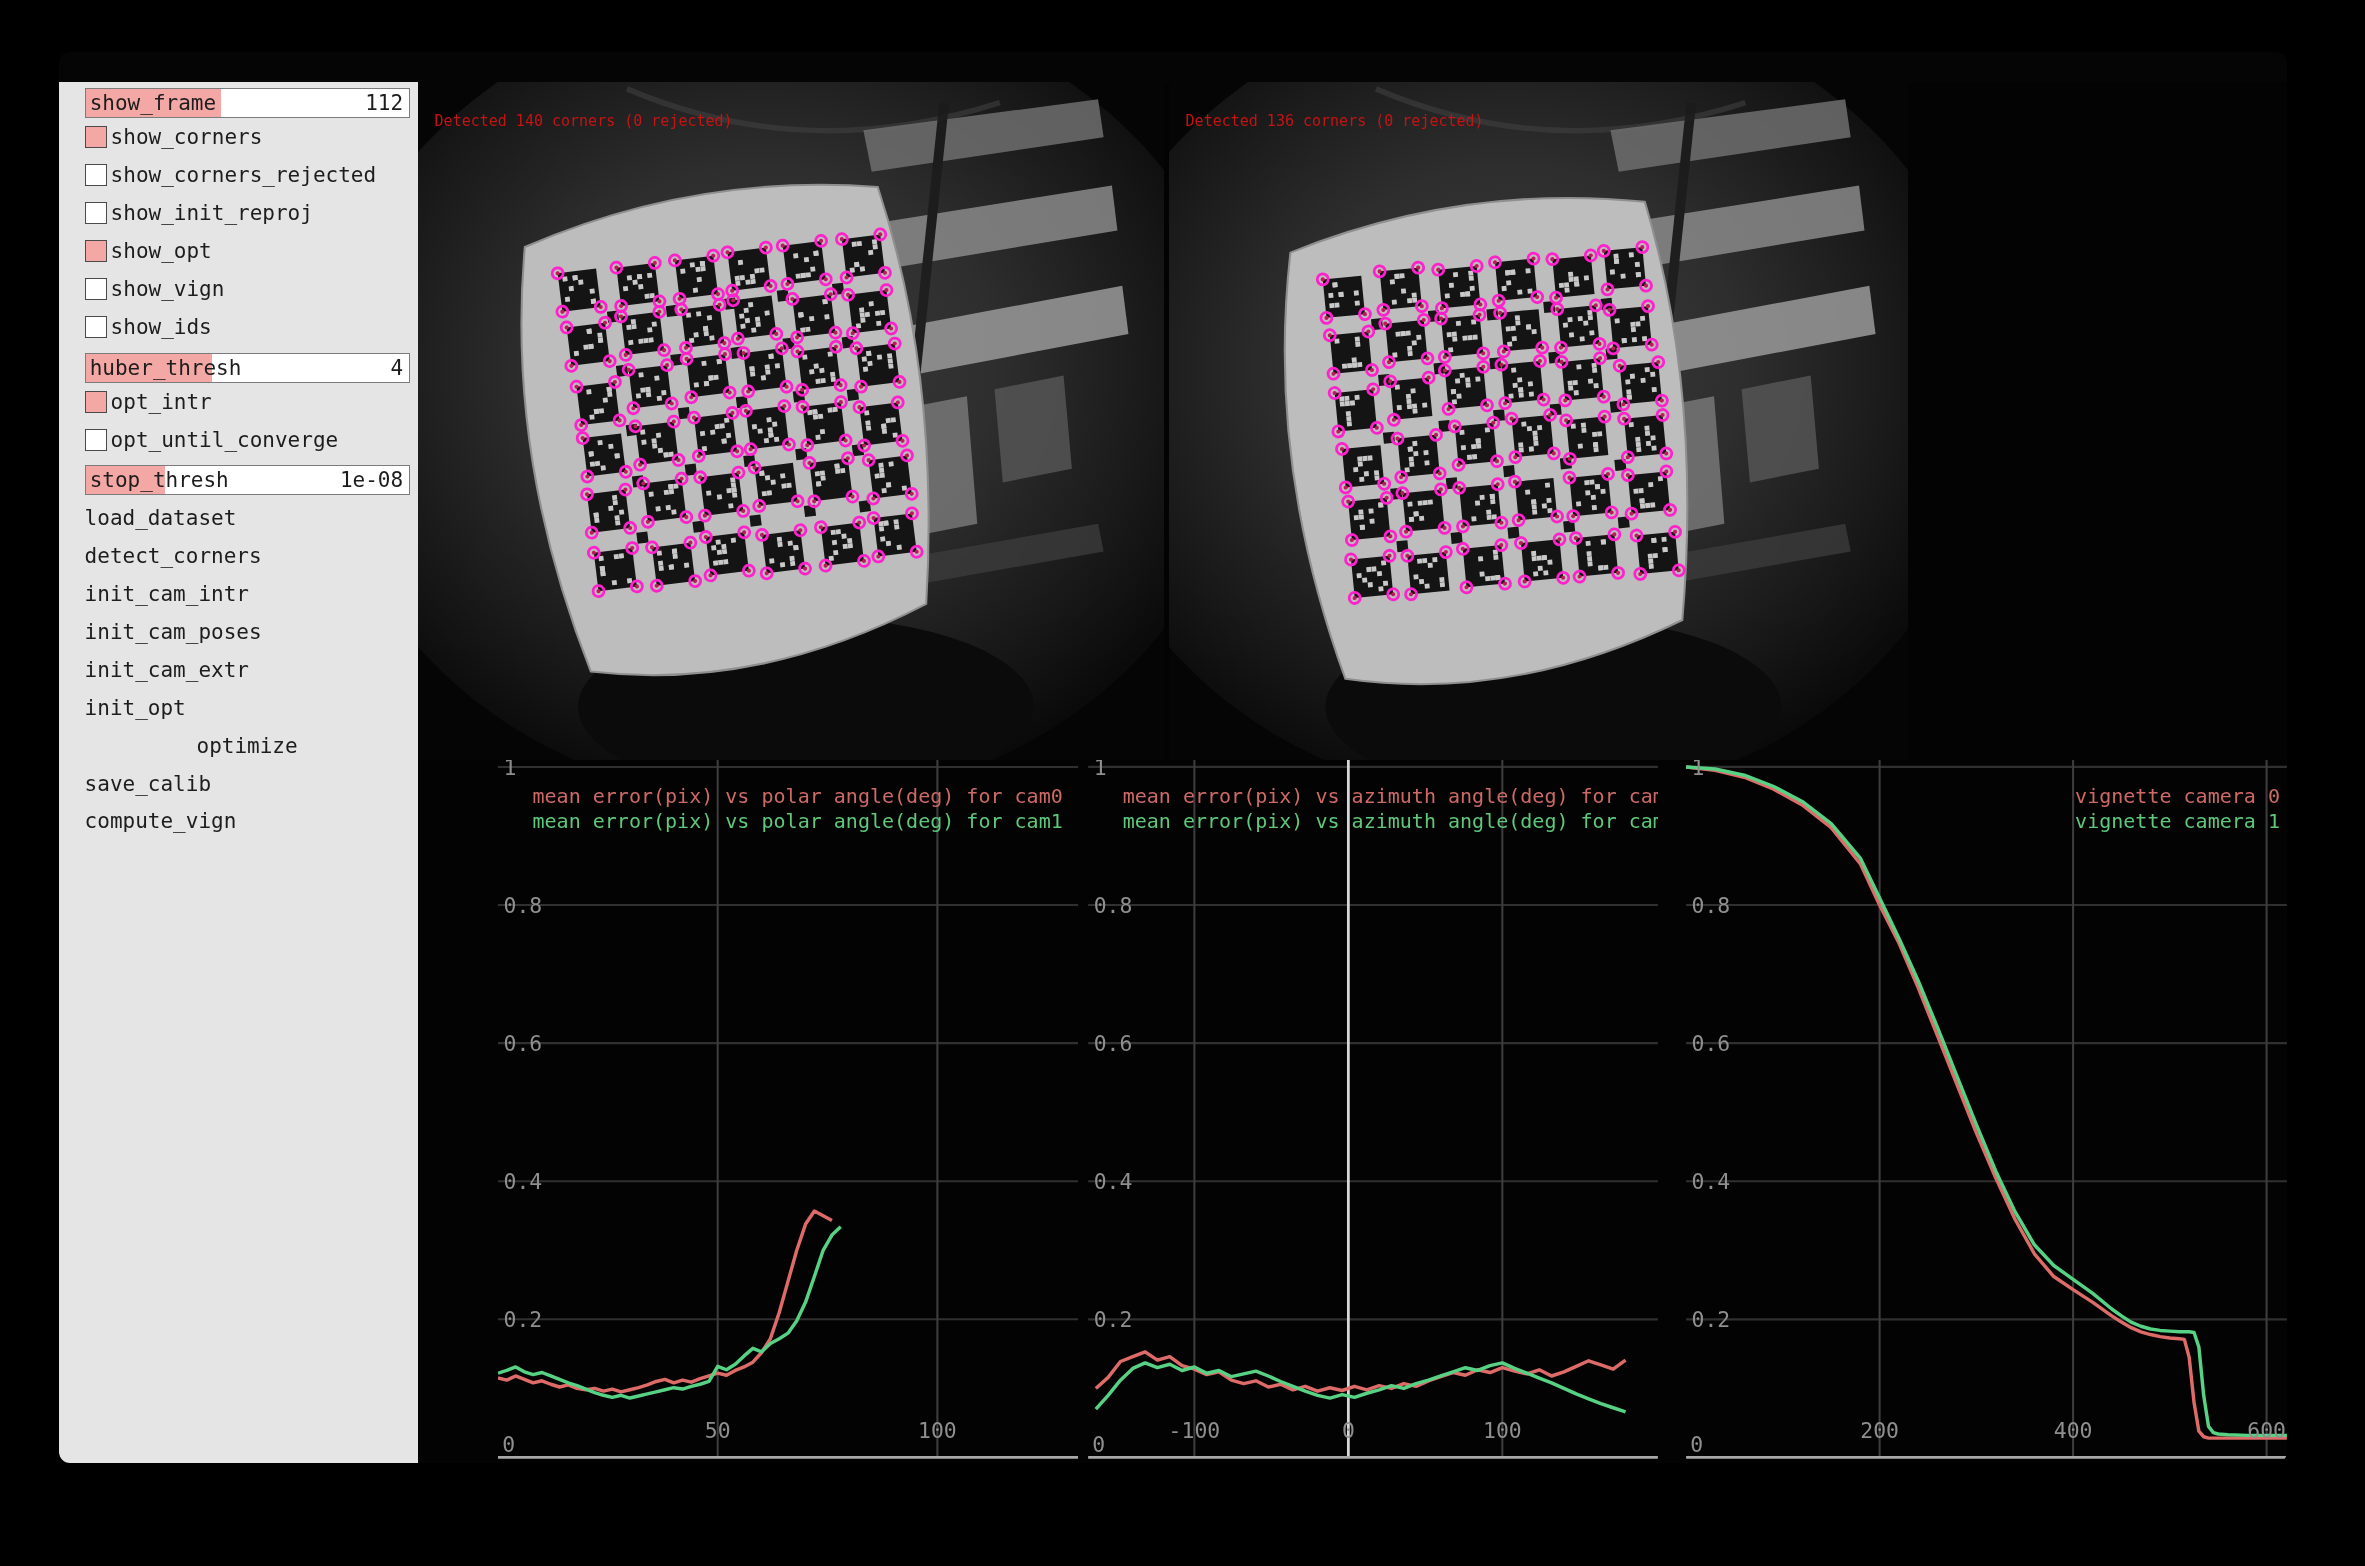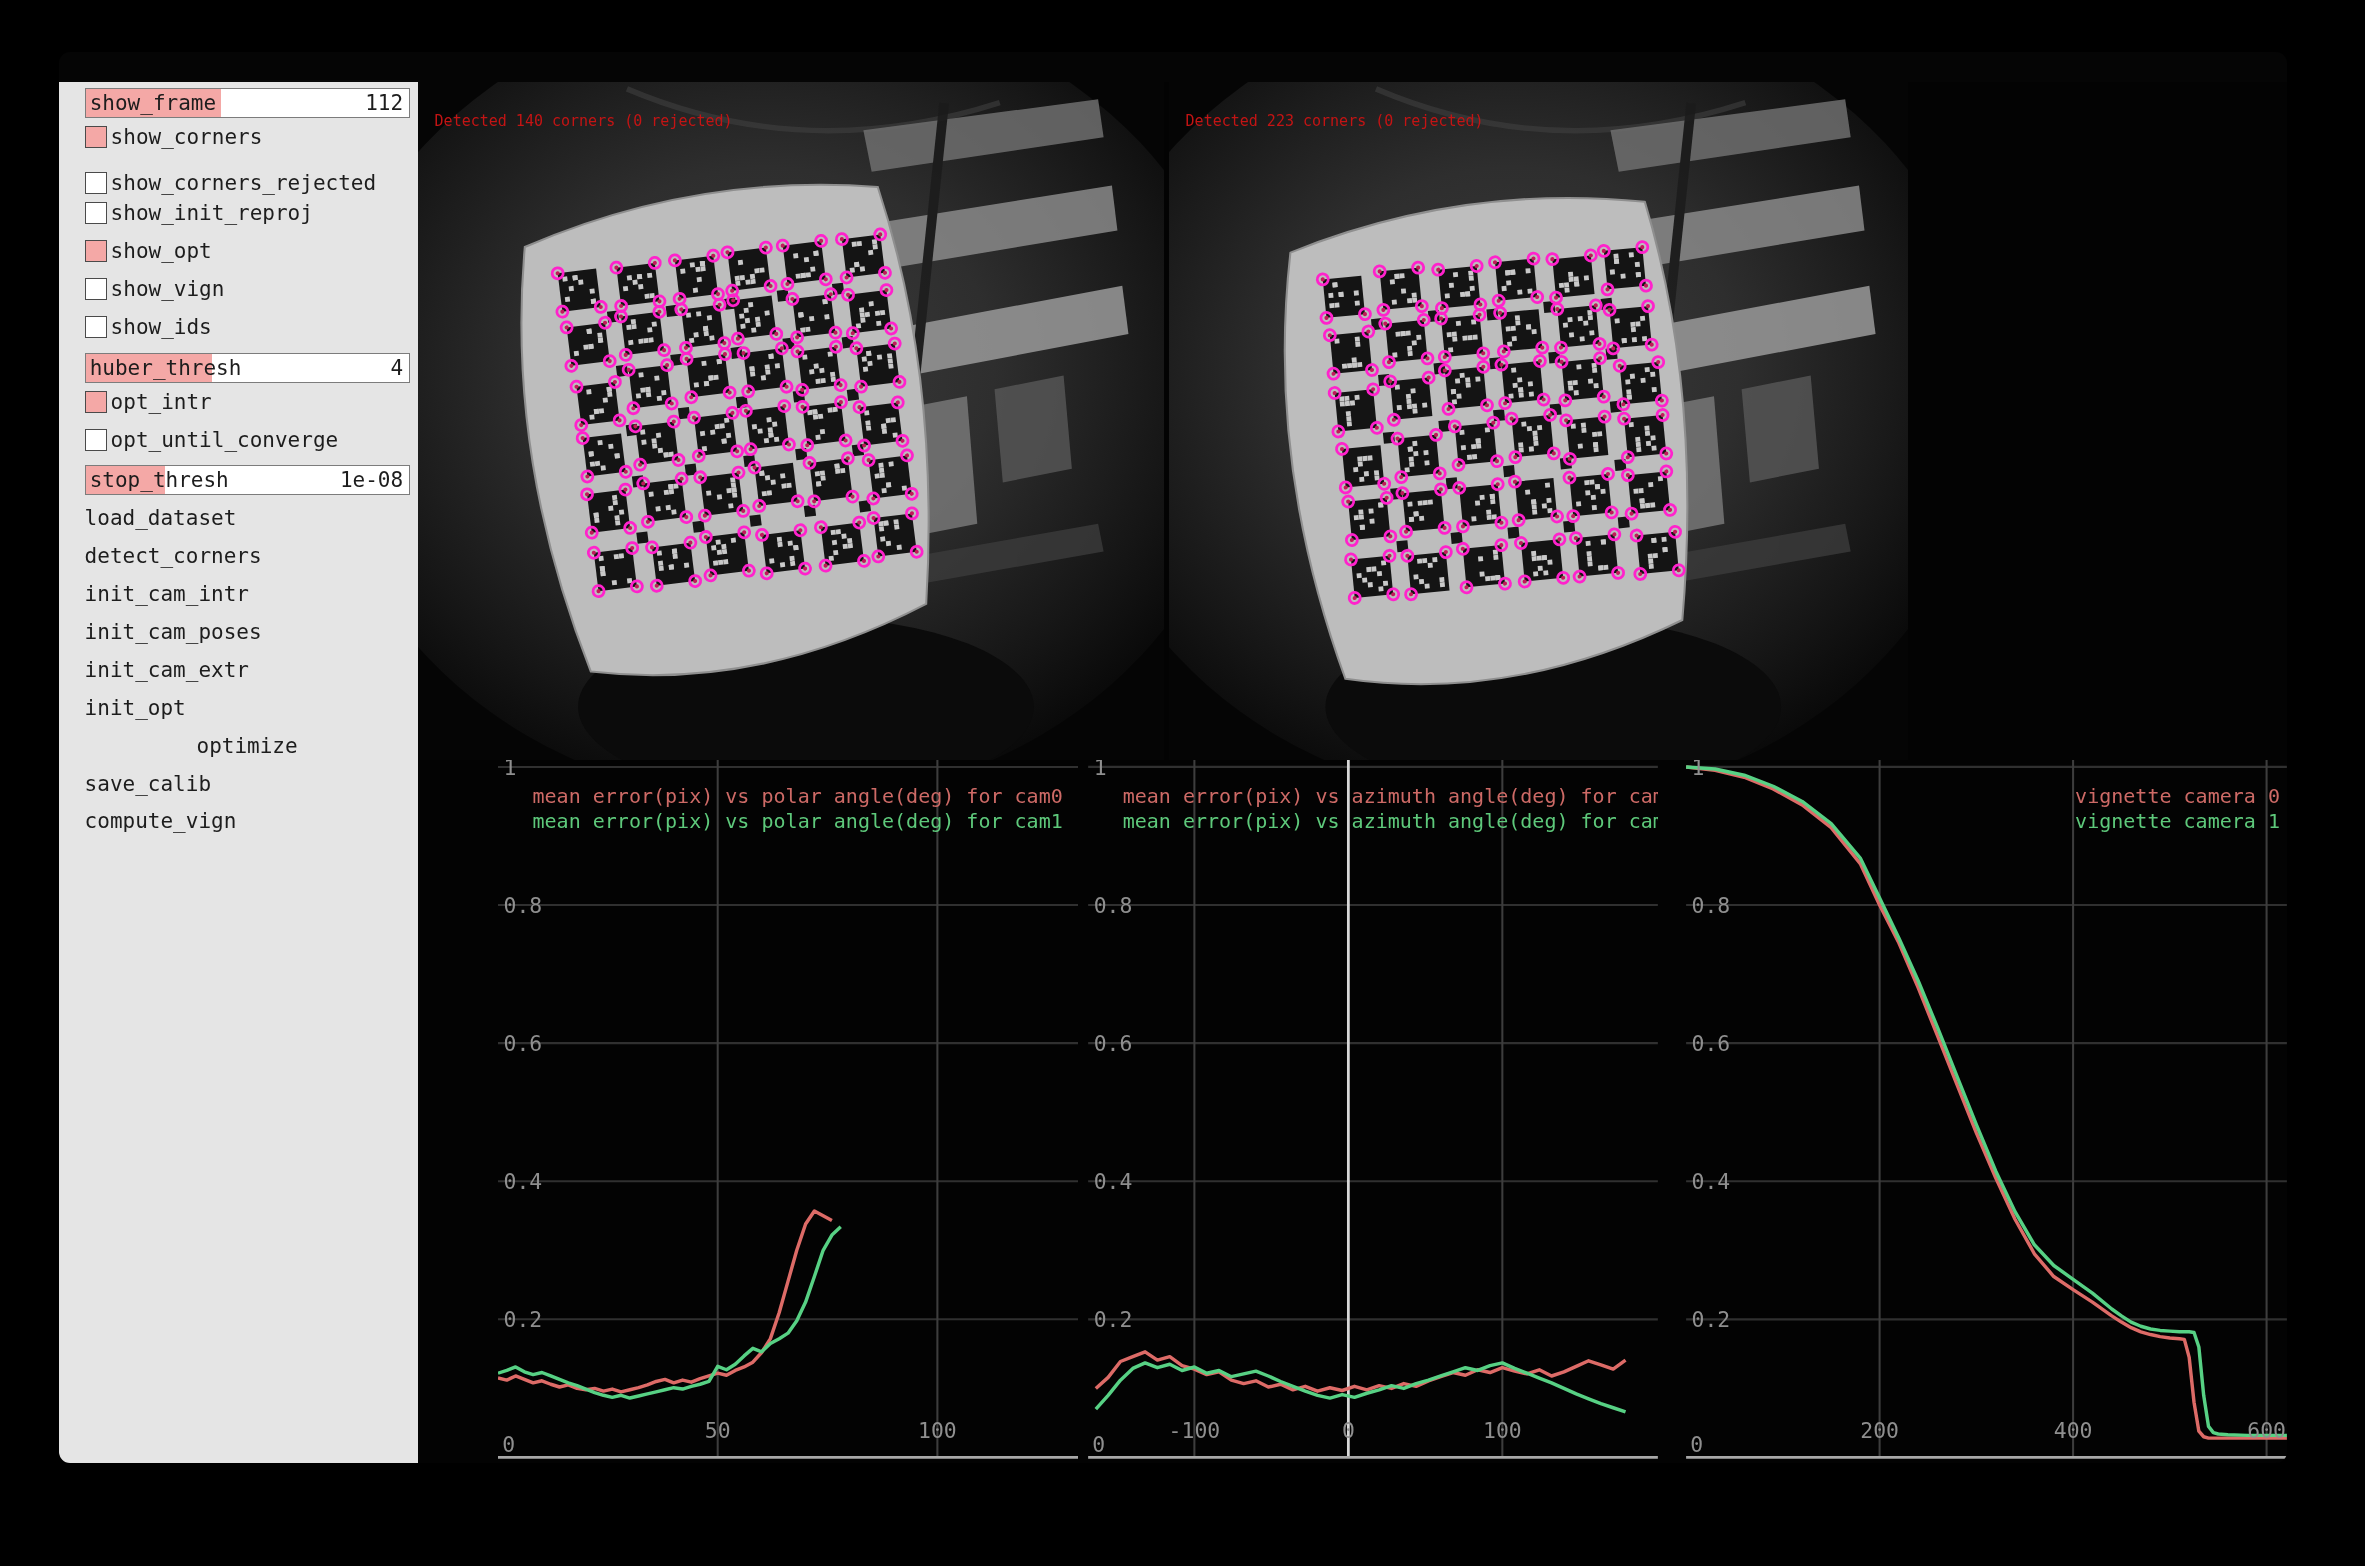--- a/index.html
+++ b/index.html
@@ -40,21 +40,21 @@
     <div class="sidebar" id="sidebar">
         <div class="ctl slider" style="top: 6.2px;">
           <div class="fill" style="width: 42%;"></div>
           <span class="lab">show_frame</span>
           <span class="val">112</span>
         </div>
         <div class="ctl checkbox" style="top: 44px;">
           <span class="box on"></span>
           <span class="lab">show_corners</span>
         </div>
-        <div class="ctl checkbox" style="top: 90px;">
+        <div class="ctl checkbox" style="top: 82px;">
           <span class="box"></span>
           <span class="lab">show_corners_rejected</span>
         </div>
         <div class="ctl checkbox" style="top: 120px;">
           <span class="box"></span>
           <span class="lab">show_init_reproj</span>
         </div>
         <div class="ctl checkbox" style="top: 158px;">
           <span class="box on"></span>
           <span class="lab">show_opt</span>
@@ -1468,21 +1468,21 @@
             <circle cx="501.7581758182496" cy="517.9001306761056" r="8" fill="none" stroke="#ff22cc" stroke-width="4"></circle>
             <circle cx="501.7581758182496" cy="517.9001306761056" r="3" fill="#c2185b"></circle>
             <circle cx="557.7581758182496" cy="517.9001306761056" r="8" fill="none" stroke="#ff22cc" stroke-width="4"></circle>
             <circle cx="557.7581758182496" cy="517.9001306761056" r="3" fill="#c2185b"></circle>
             <circle cx="501.7581758182496" cy="573.9001306761056" r="8" fill="none" stroke="#ff22cc" stroke-width="4"></circle>
             <circle cx="501.7581758182496" cy="573.9001306761056" r="3" fill="#c2185b"></circle>
             <circle cx="557.7581758182496" cy="573.9001306761056" r="8" fill="none" stroke="#ff22cc" stroke-width="4"></circle>
             <circle cx="557.7581758182496" cy="573.9001306761056" r="3" fill="#c2185b"></circle>
           </g>
         </svg>
-        <div class="camstatus">Detected 223 corners (0 rejected)</div>
+        <div class="camstatus">Detected 136 corners (0 rejected)</div>
       </div>
     <div id="plots">
         <div class="plot" style="left: 439px; width: 580px;"><svg width="580" height="703" viewBox="0 0 840 1018">
             <line x1="0" y1="810" x2="840" y2="810" stroke="#303030" stroke-width="3"></line>
             <line x1="0" y1="610" x2="840" y2="610" stroke="#303030" stroke-width="3"></line>
             <line x1="0" y1="410" x2="840" y2="410" stroke="#303030" stroke-width="3"></line>
             <line x1="0" y1="210" x2="840" y2="210" stroke="#303030" stroke-width="3"></line>
             <line x1="0" y1="10" x2="840" y2="10" stroke="#303030" stroke-width="3"></line>
             <line x1="318.1818181818182" y1="0" x2="318.1818181818182" y2="1010" stroke="#3d3d3d" stroke-width="3"></line>
             <line x1="636.3636363636364" y1="0" x2="636.3636363636364" y2="1010" stroke="#3d3d3d" stroke-width="3"></line>

